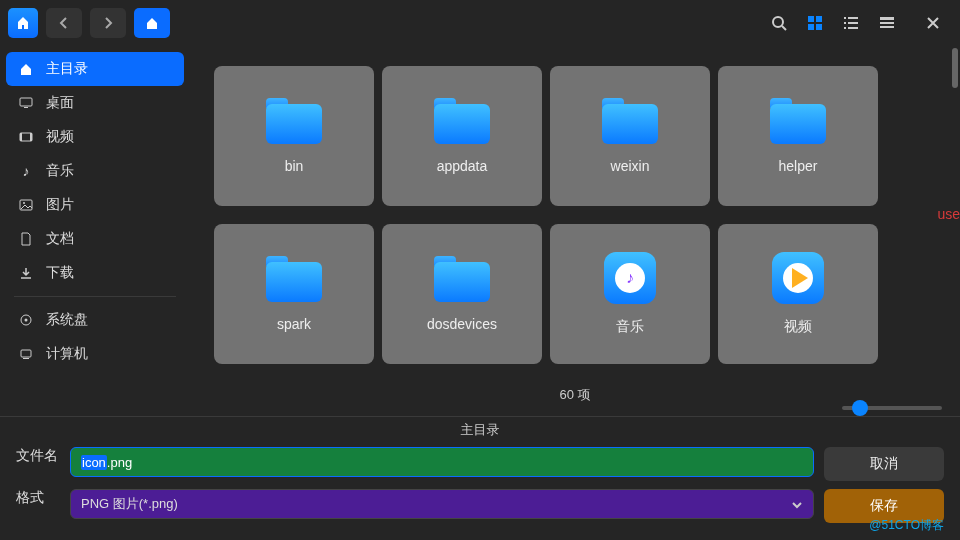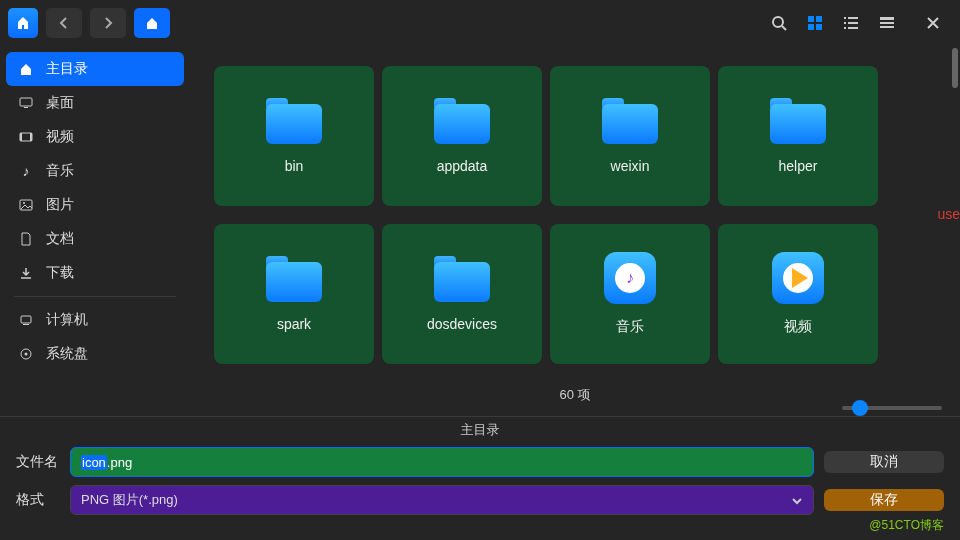--- a/index.html
+++ b/index.html
@@ -80,21 +80,21 @@
     position:relative;
     overflow:hidden;
   }
   .grid{
     display:grid;
     grid-template-columns: repeat(4, 160px);
     gap: 18px 8px;
   }
   .tile{
     width:160px;height:140px;
-    background:#14532d;
+    background:#737373;
     border-radius:8px;
     display:flex;flex-direction:column;align-items:center;justify-content:center;
     gap:14px;
   }
   .tile-label{font-size:14px;color:#eee;}
   .folder-ic{
     width:56px;height:46px;
     position:relative;
   }
   .folder-ic::before{
@@ -135,49 +135,49 @@
   .scroll-track{
     position:absolute;right:2px;top:0;bottom:0;width:8px;
   }
   .scroll-thumb{
     position:absolute;right:0;top:2px;width:6px;height:40px;background:#666;border-radius:3px;
   }
   .watermark-use{
     position:absolute;right:0;top:160px;color:#d63a3a;font-size:14px;
   }
   .watermark-blog{
-    position:absolute;right:16px;bottom:6px;color:#84cc16;font-size:12px;
+    position:absolute;right:16px;bottom:6px;color:#0ea5e9;font-size:12px;
   }
   
   .bottom{
     height:124px;
     border-top:1px solid #3a3a3a;
     padding: 4px 16px 8px 16px;
     display:flex;flex-direction:column;gap:8px;
     background:#252525;
   }
   .crumb{
     text-align:center;color:#ccc;font-size:13px;
   }
   .form-row{
-    display:flex;align-items:center;gap:10px;
+    display:flex;gap:10px;
   }
   .form-label{width:44px;color:#ddd;font-size:14px;}
   .text-input{
     flex:1;height:30px;
     background:#15803d;border:1px solid #0a6cff;border-radius:6px;
     padding:0 10px;color:#fff;font-size:13px;
   }
   .combo{
     flex:1;height:30px;background:#4c1d95;border:1px solid #444;border-radius:6px;
     padding:0 10px;color:#ddd;font-size:13px;
     display:flex;align-items:center;justify-content:space-between;
   }
   .btn{
-    width:120px;height:22px;border-radius:6px;
+    width:120px;height:34px;border-radius:6px;
     display:flex;align-items:center;justify-content:center;
     font-size:14px;
   }
   .btn-cancel{background:#3a3a3a;color:#eee;}
   .btn-save{background:#a16207;color:#fff;}
   .sel{background:#0a6cff;color:#fff;border-radius:2px;padding:0 1px;}
 </style>
 </head>
 <body>
 
@@ -302,34 +302,34 @@
           <svg width="14" height="14" viewBox="0 0 14 14">
             <path d="M7 2 L7 9 M4 6 L7 9 L10 6 M2 12 L12 12" stroke="#ccc" fill="none" stroke-width="1.5"></path>
           </svg>
         </span>
       <span>下载</span>
     </div>
     <div class="side-sep"></div>
     <div class="side-item">
       <span class="side-icon">
           <svg width="14" height="14" viewBox="0 0 14 14">
+            <circle cx="7" cy="7" r="5" stroke="#ccc" fill="none"></circle>
+            <circle cx="7" cy="7" r="1.5" fill="#ccc"></circle>
+          </svg>
+        </span>
+      <span>系统盘</span>
+    </div>
+    <div class="side-item">
+      <span class="side-icon">
+          <svg width="14" height="14" viewBox="0 0 14 14">
             <rect x="2" y="3" width="10" height="7" rx="1" stroke="#ccc" fill="none"></rect>
             <rect x="4" y="11" width="6" height="1" fill="#ccc"></rect>
           </svg>
         </span>
       <span>计算机</span>
-    </div>
-    <div class="side-item">
-      <span class="side-icon">
-          <svg width="14" height="14" viewBox="0 0 14 14">
-            <circle cx="7" cy="7" r="5" stroke="#ccc" fill="none"></circle>
-            <circle cx="7" cy="7" r="1.5" fill="#ccc"></circle>
-          </svg>
-        </span>
-      <span>系统盘</span>
     </div>
   </div>
 
   <div class="main">
     <div class="grid">
       <div class="tile">
           <div class="folder-ic"></div>
           <div class="tile-label">bin</div>
         </div>
       <div class="tile">

